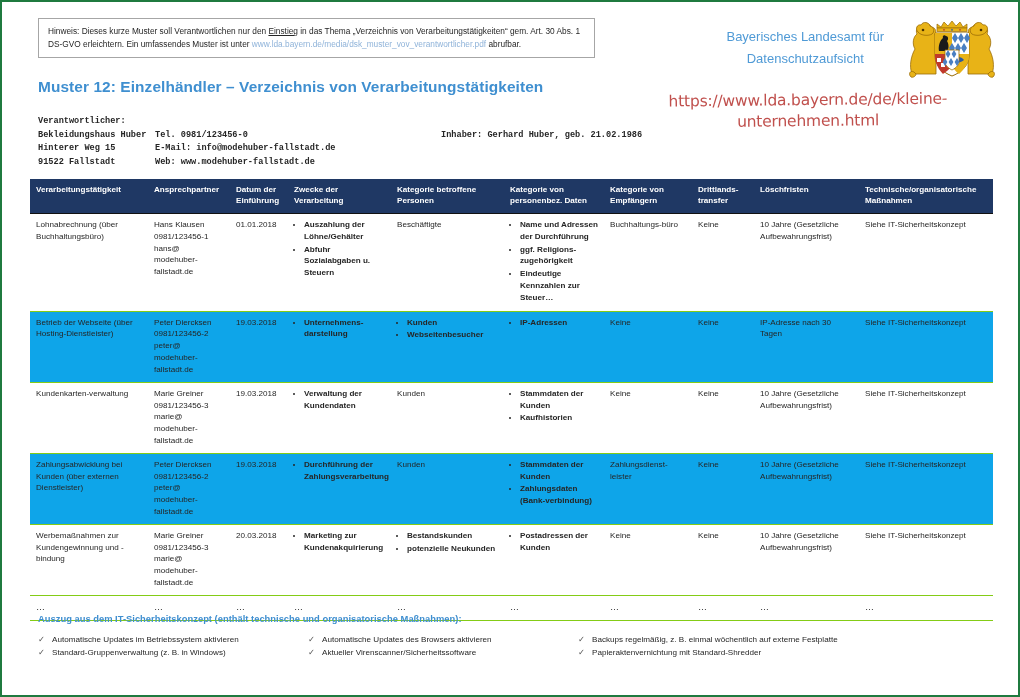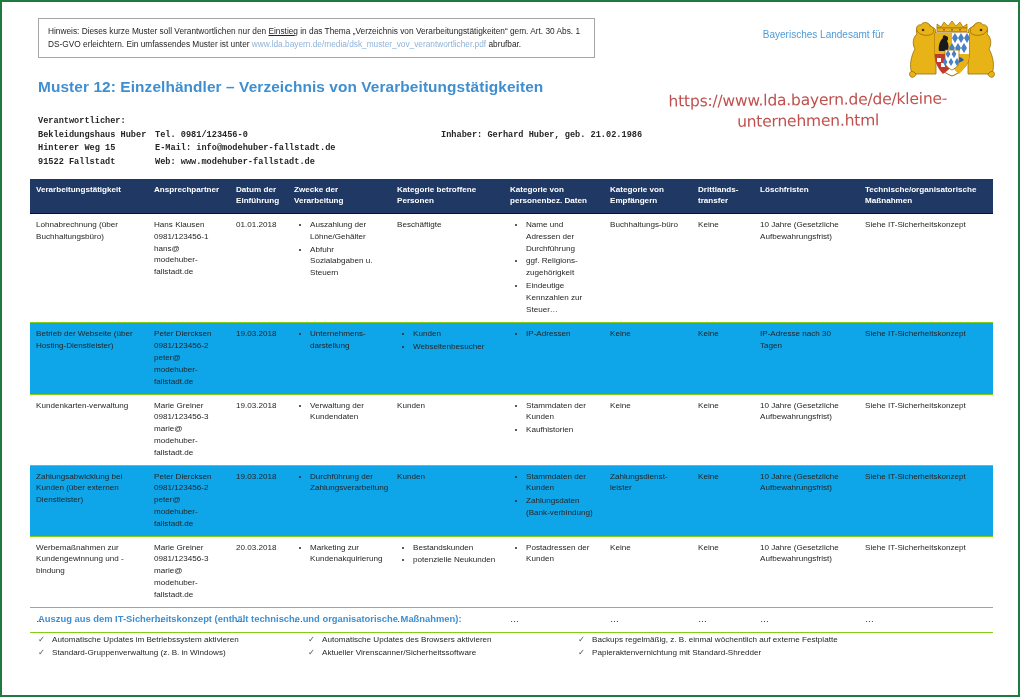--- a/index.html
+++ b/index.html
@@ -57,21 +57,21 @@
     top: 16px;
     width: 380px;
     height: 62px;
   }
   .org-lines {
     position: absolute;
     right: 116px;
     top: 8px;
     text-align: center;
     color: #4f9ad6;
-    font-size: 10px;
+    font-size: 13px;
     line-height: 1.72;
     white-space: nowrap;
   }
   .crest {
     position: absolute;
     right: 2px;
     top: 0px;
     width: 92px;
     height: 62px;
   }
@@ -153,22 +153,23 @@
     color: #262626;
     background: #ffffff;
   }
   table.vvt tbody tr.alt td { background: #0ea5e9; }
   table.vvt tbody td .bullets {
     margin: 0;
     padding-left: 10px;
     list-style: disc;
   }
   table.vvt tbody td .bullets li {
-    margin: 0 0 1px 6px;
+    margin: 0 0 1px 0;
     padding: 0;
+    font-weight: bold;
   }
   table.vvt tbody td .plain { margin: 0; }
   .col0 { width: 118px; }
   .col1 { width: 82px; }
   .col2 { width: 58px; }
   .col3 { width: 103px; }
   .col4 { width: 113px; }
   .col5 { width: 100px; }
   .col6 { width: 88px; }
   .col7 { width: 62px; }
@@ -231,20 +232,21 @@
     <div class="hinweis-box">
       <div class="hinweis-text">
         <span>Hinweis: Dieses kurze Muster soll Verantwortlichen nur den </span><span class="ul">Einstieg</span><span> in das Thema „Verzeichnis von Verarbeitungstätigkeiten“ gem. Art.</span>
         <span>30 Abs. 1 DS-GVO erleichtern. Ein umfassendes Muster ist unter </span><span class="lnk">www.lda.bayern.de/media/dsk_muster_vov_verantwortlicher.pdf</span><span> abrufbar.</span>
       </div>
     </div>
 
     <div class="org-block">
       <div class="org-lines">
         <div>Bayerisches Landesamt für</div>
+        <div>Datenschutzaufsicht</div>
       </div>
       <svg class="crest" viewBox="0 0 92 62">
 
         <g fill="#E8B317" stroke="#9a6c08" stroke-width="0.8">
           <path d="M6 56 C3 48 5 38 9 31 C6 26 7 19 11 16 C9 12 12 7 16 8 C18 4 24 5 25 9 C29 9 31 13 29 17 C33 21 33 28 30 32 L30 56 Z"></path>
           <path d="M12 14 C9 11 11 6 15 7 C17 3 23 4 24 8 C28 9 29 14 26 16 C23 18 15 18 12 14 Z"></path>
           <circle cx="17" cy="12" r="1.3" fill="#4a3100" stroke="none"></circle>
           <path d="M8 54 C4 52 2 56 5 59 C7 60 10 58 10 56 Z"></path>
         </g>
 

